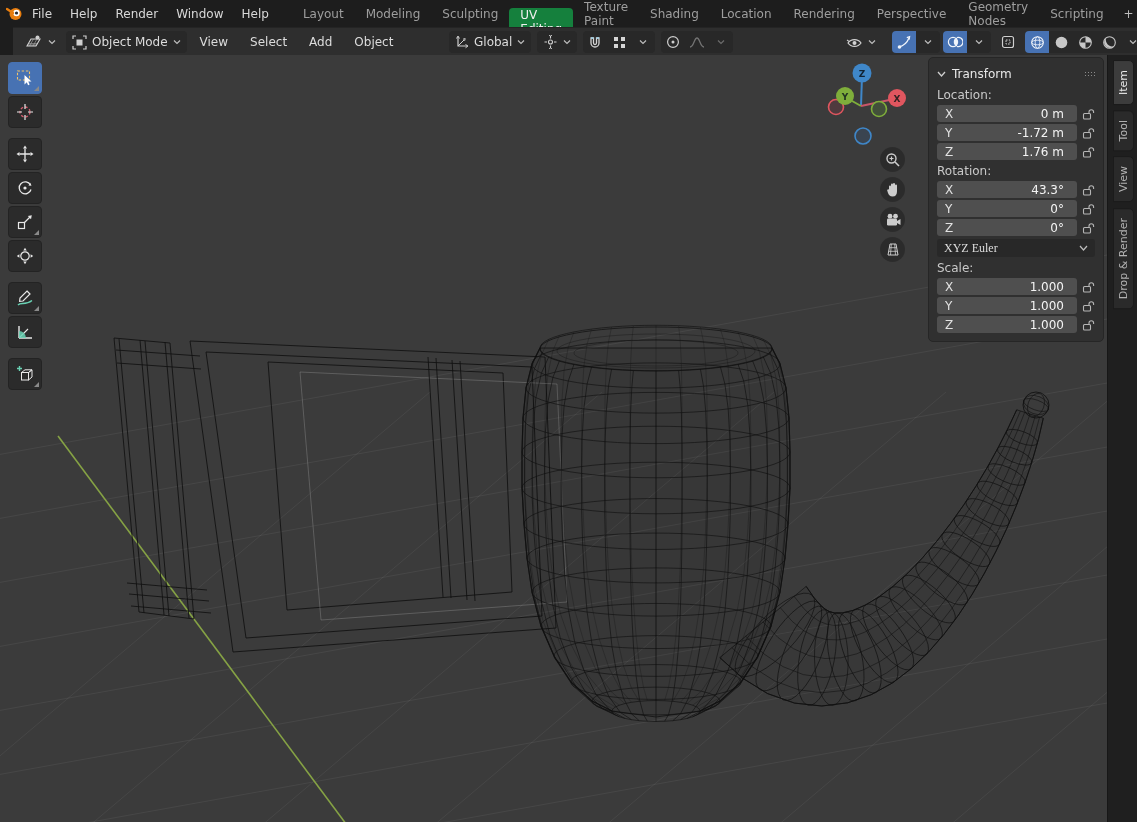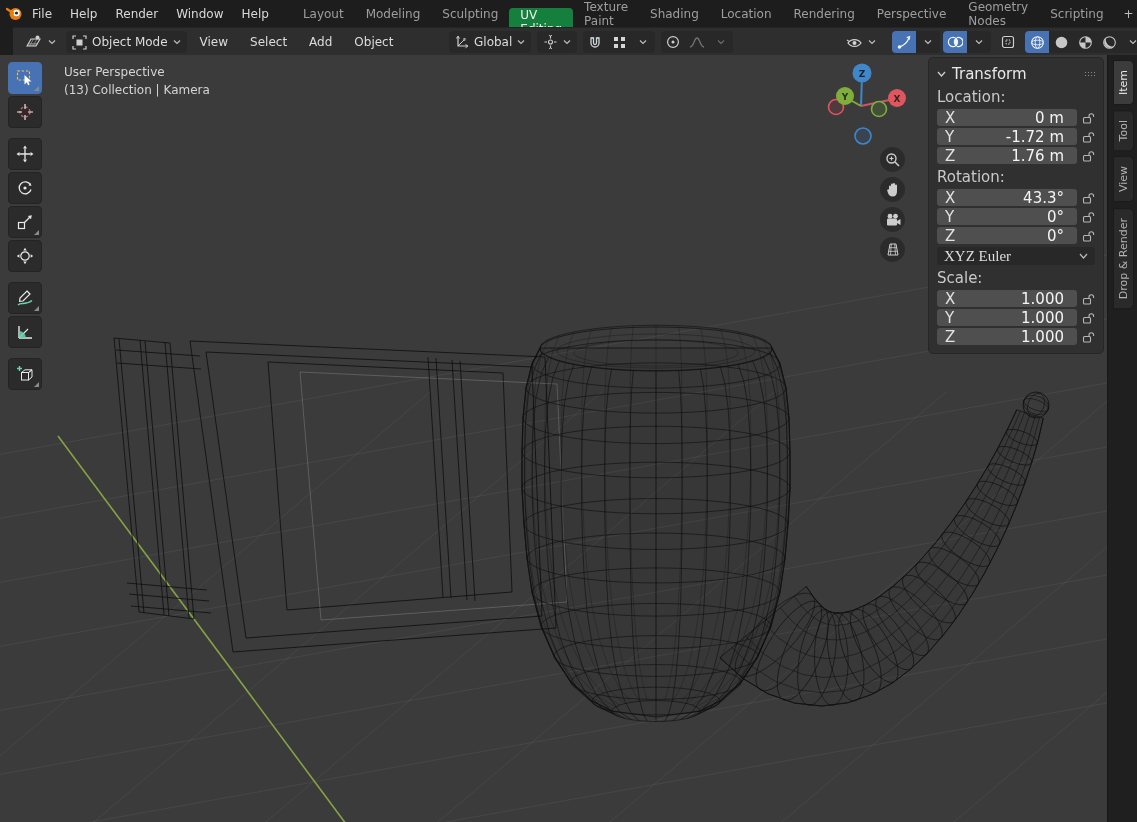--- a/index.html
+++ b/index.html
@@ -55,21 +55,21 @@
   
   .nstrip { position:absolute; right:0; top:55px; width:30px; height:767px; background:#1f1f1f;
     border-left:1px solid #171717; }
   .vtabs { position:absolute; right:3px; top:5px; display:flex; flex-direction:column; gap:5px; }
   .vtab { writing-mode:vertical-rl; transform:rotate(180deg); font-size:11px; color:#b2b2b2;
     background:#2a2a2a; border:1px solid #1b1b1b; border-radius:5px 0 0 5px; padding:9px 3px;
     text-align:center; }
   .vtab.active { background:#3c3c3c; color:#e8e8e8; }
 
   .npanel { position:absolute; right:33px; top:2px; width:176px; background:rgba(48,48,48,.97);
-    border:1px solid #262626; border-radius:5px; padding:5px 8px 8px 8px; font-size:15px; color:#cccccc; }
+    border:1px solid #262626; border-radius:5px; padding:5px 8px 8px 8px; font-size:12px; color:#cccccc; }
   .ptitle { display:flex; align-items:center; gap:6px; height:21px; color:#e8e8e8; }
   .pdots { margin-left:auto; width:11px; height:6px;
     background:radial-gradient(circle, #8a8a8a 35%, transparent 40%);
     background-size:3px 3px; }
   .plabel { margin:4px 0 3px 0; color:#c9c9c9; }
   .prow { display:flex; align-items:center; margin-bottom:2px; }
   .pfield { flex:1; height:17px; background:#4f4f4f; border-radius:3px; display:flex;
     align-items:center; overflow:hidden; }
   .paxis { width:24px; padding-left:8px; color:#e2e2e2; }
   .pval { flex:1; text-align:right; padding-right:13px; color:#f4f4f4; }
@@ -427,24 +427,20 @@
         <circle cx="879" cy="109" r="7.5" fill="#42503a" stroke="#7fae3b" stroke-width="1.6"></circle>
         <circle cx="845" cy="96" r="9" fill="#7fae3b"></circle>
         <circle cx="862" cy="73" r="9.5" fill="#3f87c9"></circle>
         <circle cx="863" cy="136" r="8" fill="#3a4450" stroke="#3f87c9" stroke-width="1.6"></circle>
         <text x="897" y="101.5" font-size="9" font-weight="bold" fill="#322" text-anchor="middle">X</text>
         <text x="845" y="99.5" font-size="9" font-weight="bold" fill="#232" text-anchor="middle">Y</text>
         <text x="862" y="76.5" font-size="9" font-weight="bold" fill="#123" text-anchor="middle">Z</text>
       </g>
     </svg>
 
-    <div class="vp-overlay">
-      <div>User Perspective</div>
-      <div>(13) Collection | Kamera</div>
-    </div>
 
     <div class="tools">
       <div class="tool active opt">
         <svg class="ic" width="18" height="18" viewBox="0 0 18 18">
           <rect x="1.5" y="2" width="12" height="9" fill="none" stroke="#f0c36a" stroke-width="1.1" stroke-dasharray="2.4 1.8"></rect>
           <path d="M8.5 6 L8.5 15.5 L10.8 13.2 L12.1 16.2 L13.6 15.5 L12.3 12.6 L15.5 12.4 Z" fill="#fff"></path>
         </svg>
       </div>
       <div class="tool">
         <svg class="ic" width="18" height="18" viewBox="0 0 18 18">

